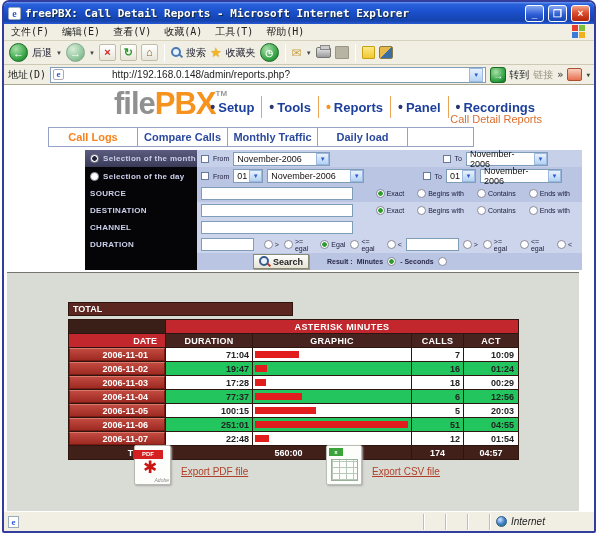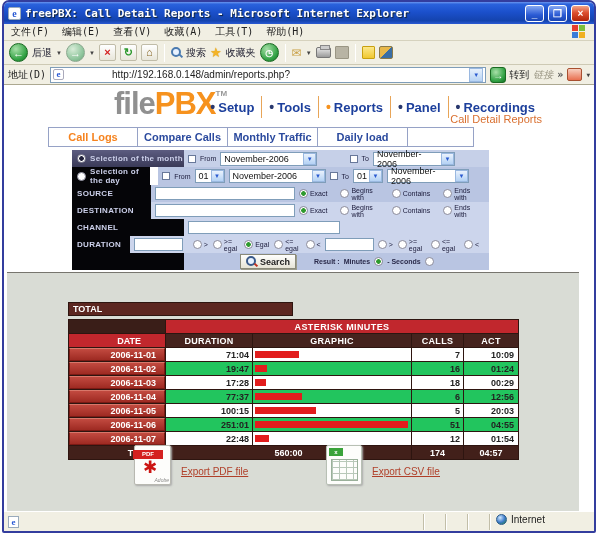--- a/index.html
+++ b/index.html
@@ -57,21 +57,21 @@
     align-items:center; gap:3px; padding:0 2px; font-size:10px; font-family:"Liberation Sans",sans-serif; }
   .addr-ie { width:11px; height:11px; background:#fff; border:1px solid #aab; border-radius:2px;
     color:#2a5ad4; font:bold 9px/9px "Liberation Serif",serif; text-align:center; }
   .addr-url { flex:1; white-space:nowrap; overflow:hidden;margin-left:45px; }
   .addr-drop { width:14px; height:14px; background:linear-gradient(#e6f0fc,#b8d4f4); border:1px solid #9ab8e0;
     color:#2a5ad0; font-size:6px; line-height:13px; text-align:center; }
   .go-btn { display:flex; align-items:center; gap:3px; }
   .go-icon { width:16px; height:16px; border-radius:3px; border:1px solid #1a6a22; color:#fff;
     background:radial-gradient(circle at 35% 30%,#a8e0a8,#32a244 65%,#157028);
     font:bold 10px/15px "Liberation Sans",sans-serif; text-align:center; }
-  .links-dim { color:#9a9684;font-style:italic; }
+  .links-dim { color:#9a9684; }
   .chev { color:#555; font-weight:bold; }
   .addr-last { width:15px; height:13px; background:linear-gradient(#f8d0c0,#e87050); border:1px solid #a85030; border-radius:2px; }
   
   .content { flex:1 1 auto; position:relative; background:#fff; overflow:hidden; }
   .gray-zone { position:absolute; left:3px; right:15px; top:187px; bottom:0;
     background:#d9dcd5; border-top:1px solid #77756e; }
   .logo { position:absolute; left:110px; top:1px; font-weight:bold; font-size:31px; letter-spacing:-1px; }
   .logo .free { color:#909090; } .logo .pbx { color:#f6921e; }
   .logo .tm { font-size:8px; color:#999; vertical-align:18px; letter-spacing:0; }
   .nav { position:absolute; top:11px; right:52px; display:flex; align-items:center; height:22px;
@@ -83,23 +83,23 @@
   .cdr-label { position:absolute; top:28px; right:52px; color:#d96f2f; font-size:11px; }
   
   .tabs { position:absolute; left:44px; top:42px; display:flex; height:20px;
     border-top:1px solid #96a2c6; border-bottom:1px solid #96a2c6; }
   .tab { width:90px; border-right:1px solid #96a2c6; display:flex; align-items:center; justify-content:center;
     font-weight:bold; font-size:11px; color:#2b4a9e; }
   .tab:first-child { border-left:1px solid #96a2c6; }
   .tab.active { color:#f6831e; }
   .tab.empty { width:66px; }
   
-  .form { position:absolute; left:68px; top:65px; width:417px; font-size:8px; }
+  .form { position:absolute; left:81px; top:65px; width:497px; font-size:8px; }
   .frow { display:flex; height:17px; }
-  .frow.day { height:18px;gap:8px; }
+  .frow.day { height:18px; }
   .flabel { width:112px; background:#050508; color:#ccd0ea; font-weight:bold; display:flex;
     align-items:center; gap:4px; padding-left:5px; letter-spacing:.3px; }
   .frow.month .flabel { background:linear-gradient(#5c5c80,#3a3a58); }
   .fbody { flex:1; display:flex; align-items:center; gap:4px; padding:0 8px 0 4px; color:#1a1a3a; }
   .bgA { background:#c6d0e8; } .bgB { background:#b9c5e2; } .bgC { background:#ccd5ec; }
   .to-group { margin-left:auto; display:flex; align-items:center; gap:4px; padding-right:26px; }
   .radio { width:9px; height:9px; border-radius:50%; background:#fff; border:1px solid #8a8a9a; flex:0 0 9px; }
   .radio.green { background:radial-gradient(circle,#2e9a2e 0 2px,#fff 2.6px); }
   .radio.dark { background:radial-gradient(circle,#20203a 0 2px,#fff 2.6px); }
   .checkbox { width:8px; height:8px; background:#fff; border:1px solid #68789a; flex:0 0 8px; }
@@ -123,24 +123,24 @@
   .result-grp { display:flex; align-items:center; gap:4px; margin-left:14px; font-size:7px; font-weight:bold; color:#2a2a4a; }
   
   .total-banner { position:absolute; left:64px; top:217px; width:225px; height:14px; background:#5c2620;
     border:1px solid #2e1510; color:#fff; font-weight:bold; font-size:9px; display:flex; align-items:center; padding-left:4px; }
   .report { position:absolute; left:64px; top:234px; display:grid;
     grid-template-columns:96px 86px 158px 51px 54px; gap:1px; background:#2e1510;
     border:1px solid #2e1510; font-size:9px; }
   .cell { background:#fff; display:flex; align-items:center; height:13px; color:#222; font-weight:bold; }
   .ehead { background:#3a1e18; }
   .ghead { grid-column:2 / span 4; background:#c1272d; color:#fff; justify-content:center; letter-spacing:.4px; }
-  .dhead { background:#c1272d; color:#fff; justify-content:flex-end; padding-right:24px; }
+  .dhead { background:#c1272d; color:#fff; justify-content:flex-end; padding-right:8px; }
   .chead { background:#46231e; color:#fff; justify-content:center; letter-spacing:.3px; }
   .datec { background:linear-gradient(#c24a40,#9e2a22); border:1px solid #7a1a14; border-top-color:#d8776a;
-    color:#fff; justify-content:flex-end; padding-right:8px; }
+    color:#fff; justify-content:flex-end; padding-right:16px; }
   .durc { justify-content:flex-end; padding-right:3px; }
   .gfxc { padding-left:2px; }
   .callsc { justify-content:flex-end; padding-right:3px; }
   .actc { justify-content:flex-end; padding-right:4px; }
   .rowalt { background:#22c55e; }
   .bar { height:7px; background:#e21d1d; }
   .trow { background:#42201a; color:#fff; }
   .tlabel { justify-content:flex-end; padding-right:8px; }
   .tdur { grid-column:2 / span 2; justify-content:center; }
   .tcall,.tact { justify-content:center; }
@@ -162,21 +162,21 @@
                      repeating-linear-gradient(90deg,#b8c8b8 0 1px,transparent 1px 7px); }
   .exp-link { color:#b0402a; text-decoration:underline; font-size:10px; margin-bottom:8px; }
   
   .statusbar { height:20px; flex:0 0 20px; background:#f1efe3; border-top:1px solid #fff;
     display:flex; align-items:center; font-size:10px; color:#222; box-shadow:0 -1px 0 #aca890; }
   .sb-left { flex:1; display:flex; align-items:center; gap:4px; padding-left:4px; }
   .sb-page { width:11px; height:12px; background:#fff; border:1px solid #9ab; color:#2a5ad4;
     font:bold 9px/10px "Liberation Serif",serif; text-align:center; }
   .sb-pane { width:22px; height:16px; border-left:1px solid #c2bea8; box-shadow:inset 1px 0 0 #fff; }
   .sb-net { width:105px; height:16px; border-left:1px solid #c2bea8; box-shadow:inset 1px 0 0 #fff;
-    display:flex; gap:4px; padding-left:6px; }
+    display:flex; align-items:center; gap:4px; padding-left:6px;font-style:italic; }
   .globe { width:11px; height:11px; border-radius:50%;
     background:radial-gradient(circle at 35% 30%,#cfe8ff,#3a78c8 55%,#2a8a4a 90%); border:1px solid #2a5a8a; }
 </style>
 </head>
 <body>
 
 <div class="window">
 
   <div class="titlebar">
     <span class="title-icon">e</span>

